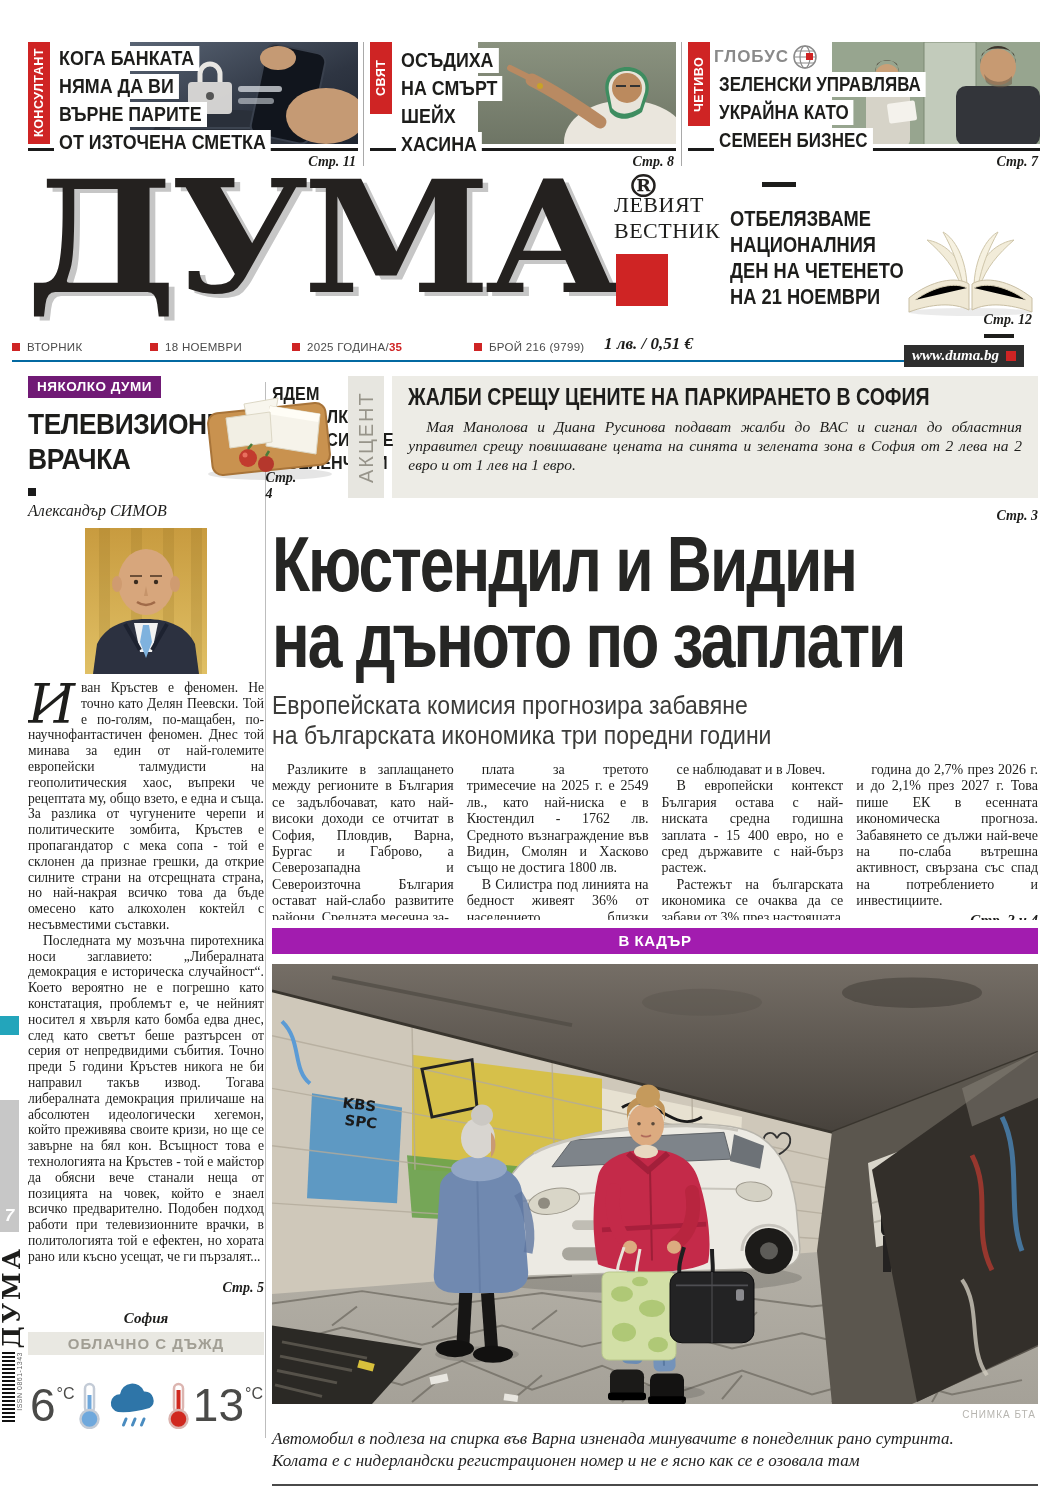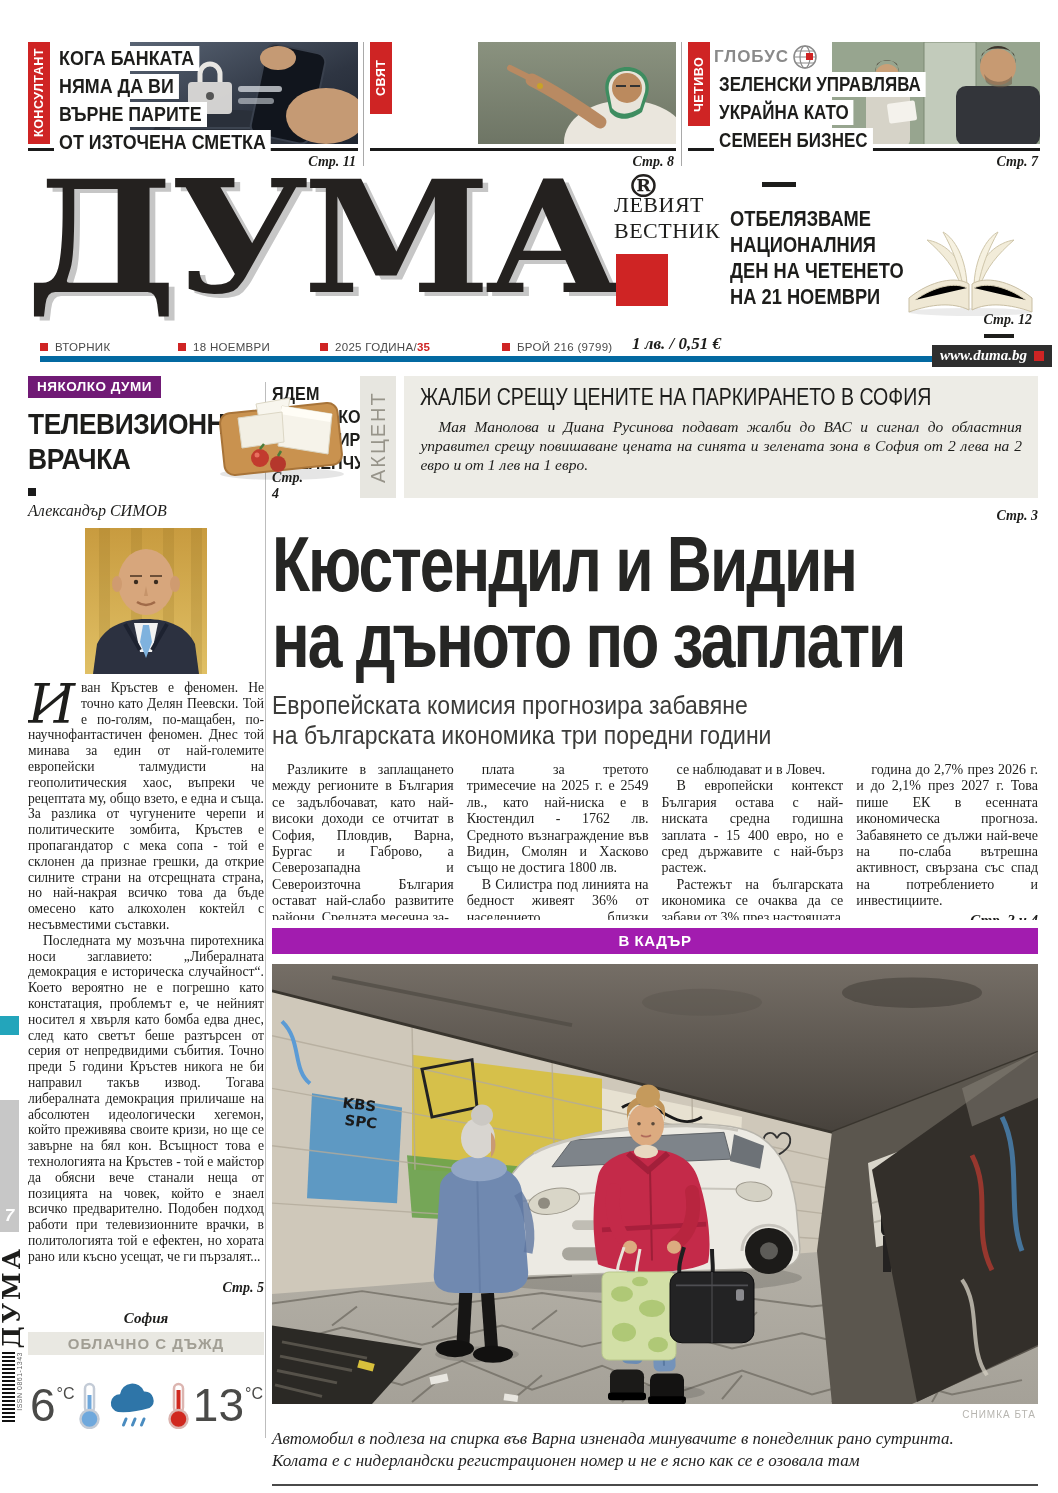--- a/index.html
+++ b/index.html
@@ -40,21 +40,21 @@
            font-size:22px;line-height:26px;letter-spacing:.5px;}
   .redsq{position:absolute;left:588px;top:78px;width:52px;height:52px;background:#cf2424;}
   .promo{position:absolute;left:702px;top:6px;right:0;height:160px;}
   .dash1{position:absolute;left:32px;top:0;width:34px;height:5px;background:#1d1d1b;}
   .promo-lines{position:absolute;left:0;top:24px;font-weight:bold;font-size:21.5px;line-height:26px;}
   .book{position:absolute;right:2px;top:42px;}
   .promo-page{position:absolute;right:8px;top:130px;}
   .dash2{position:absolute;right:26px;top:152px;width:30px;height:4px;background:#1d1d1b;}
 
   
-  .dateline{position:absolute;left:40px;top:338px;width:1012px;height:24px;border-bottom:6px solid #0369a1;}
+  .dateline{position:absolute;left:12px;top:338px;width:1012px;height:24px;border-bottom:2px solid #0369a1;}
   .d-item{position:absolute;top:3px;font-size:11.5px;color:#4a4a4a;letter-spacing:.3px;display:flex;align-items:center;}
   .d-item .sq{display:inline-block;width:8px;height:8px;background:#cf2424;margin-right:7px;}
   .d-red{color:#cf2424;font-weight:bold;}
   .price{position:absolute;left:592px;top:-4px;font:bold italic 17px "Liberation Serif",serif;color:#1d1d1b;}
   .site{position:absolute;right:0;top:7px;background:#2e2e2e;color:#fff;z-index:3;
         font:bold italic 15px "Liberation Serif",serif;padding:2px 8px 3px;display:flex;align-items:center;gap:7px;}
   .site .wsq{width:10px;height:10px;background:#cf2424;}
 
   
   .sidebar{position:absolute;left:28px;top:376px;width:236px;}
@@ -94,21 +94,21 @@
   .main{position:absolute;left:272px;top:376px;width:766px;}
   .toprow{display:flex;height:126px;position:relative;}
   .food{width:252px;position:relative;}
   .food-lines{position:absolute;left:0;top:6px;font-weight:bold;font-size:19px;line-height:23px;}
   .food-img{position:absolute;right:2px;top:2px;}
   .food-page{position:absolute;right:48px;bottom:0;}
   .accent-label{width:36px;margin:0 8px 0 4px;background:#e7e6e0;display:flex;align-items:center;
                 justify-content:center;writing-mode:vertical-rl;transform:rotate(180deg);
                 color:#97948a;font-size:20px;letter-spacing:2px;height:122px;}
   .accent-box{flex:1;background:#edece6;padding:8px 16px 6px;height:122px;}
-  .accent-title{font-weight:normal;font-size:23px;line-height:27px;}
+  .accent-title{font-weight:bold;font-size:23px;line-height:27px;}
   .accent-text{margin-top:6px;font:italic 15.5px/19px "Liberation Serif",serif;text-align:justify;text-indent:18px;}
   .accent-page{text-align:right;height:18px;margin-top:6px;}
   .headline{margin-top:0;font-weight:bold;font-size:78px;line-height:76px;letter-spacing:-2.5px;color:#262624;}
   .subhead{margin-top:12px;font-size:25px;line-height:30px;color:#3c3c3a;}
   .cols{display:flex;gap:13px;margin-top:12px;height:158px;overflow:hidden;}
   .col{flex:1;font-family:"Liberation Serif",serif;font-size:14px;line-height:16.4px;text-align:justify;}
   .col p{text-indent:15px;}
   .col p:first-child{text-indent:15px;}
   .col .pageref{display:block;text-align:right;text-indent:0;margin-top:2px;font-size:15px;}
   .kadar{margin-top:8px;height:26px;background:#a21caf;color:#fff;font-weight:bold;font-size:15px;
@@ -175,20 +175,26 @@
         <rect width="198" height="102" fill="url(#gh)"></rect>
         <ellipse cx="148" cy="100" rx="62" ry="42" fill="#eae6dd"></ellipse>
         <path d="M128,52 C120,16 178,16 170,52 L164,70 C150,80 138,78 132,70 Z" fill="#3e8d60"></path>
         <path d="M131,50 C126,22 172,22 167,50 L162,66 C150,74 140,73 134,66 Z" fill="#e8e4da"></path>
         <circle cx="149" cy="46" r="15" fill="#bb8a5e"></circle>
         <path d="M138,44 h10 m4,0 h10" stroke="#333" stroke-width="2" fill="none"></path>
         <path d="M122,80 C96,62 70,46 54,38" stroke="#b98a62" stroke-width="13" stroke-linecap="round" fill="none"></path>
         <path d="M52,36 L32,26" stroke="#b98a62" stroke-width="6" stroke-linecap="round"></path>
         <circle cx="62" cy="44" r="3" fill="#c9a227"></circle>
       </svg>
+    </div>
+    <div class="t-chips" style="top:6px">
+      <div class="chip">ОСЪДИХА</div>
+      <div class="chip">НА СМЪРТ</div>
+      <div class="chip">ШЕЙХ</div>
+      <div class="chip">ХАСИНА</div>
     </div>
     <div class="t-rule"></div>
     <div class="t-page pageref">Стр. 8</div>
   </div>
 
   <div class="tdiv"></div>
 
   <div class="teaser t3">
     <div class="t-label" style="height:84px">ЧЕТИВО</div>
     <div class="globus">

